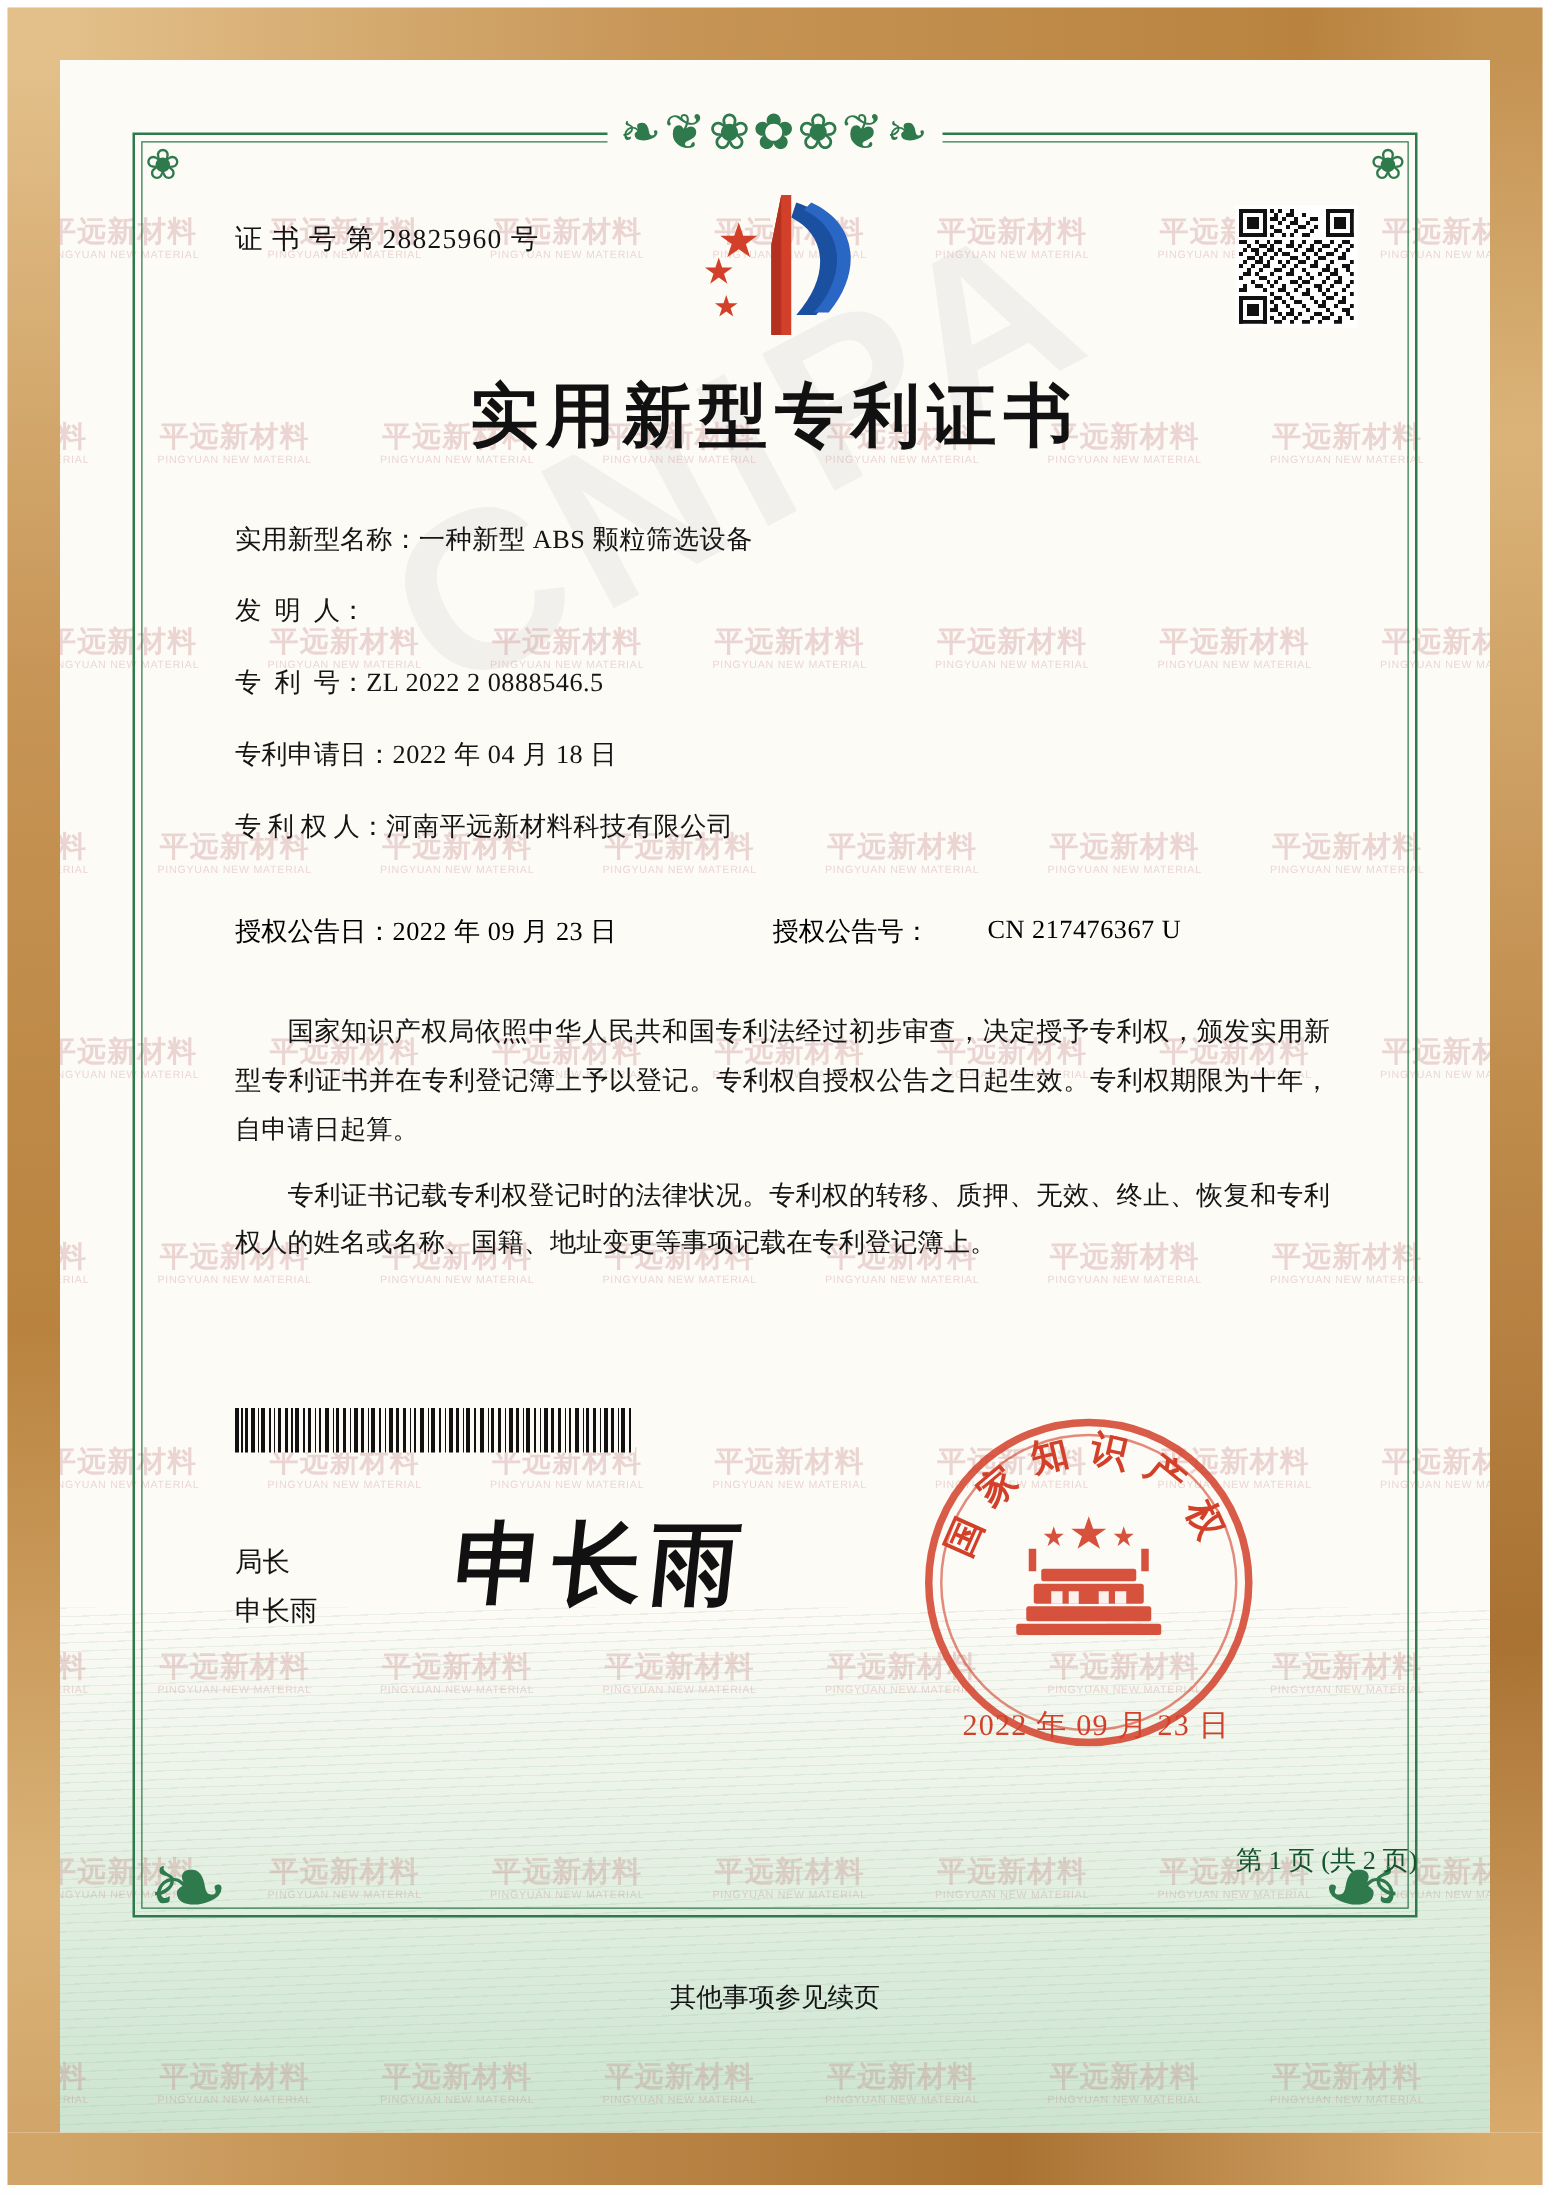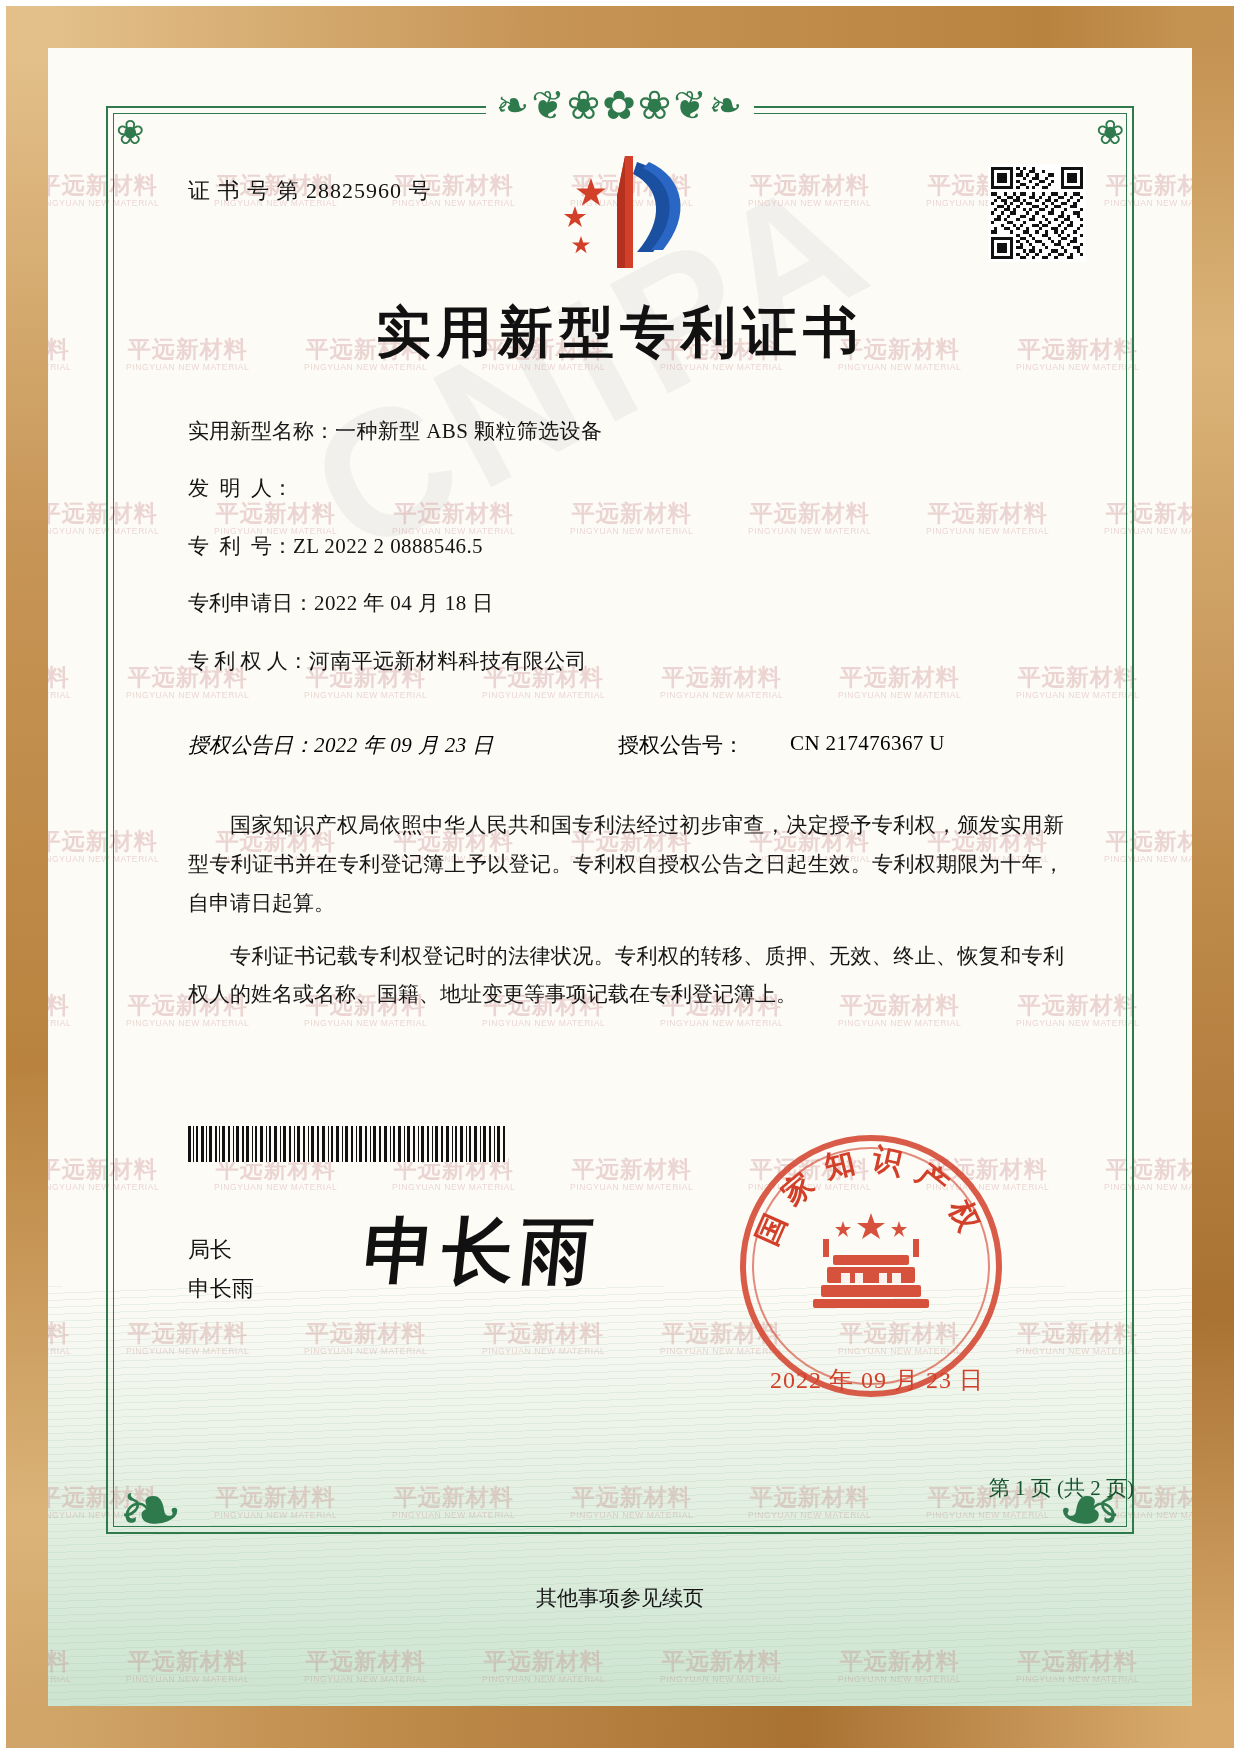--- a/index.html
+++ b/index.html
@@ -239,21 +239,21 @@
   }
   .field-value {
     flex: 1 1 auto;
     letter-spacing: 0.4px;
   }
   .dual-row {
     display: flex;
     margin-bottom: 24px;
     font-size: 21px;
   }
-  .dual-left { width: 430px; display: flex; font-style: italic; }
+  .dual-left { width: 430px; display: flex; }
   .dual-right { flex: 1; display: flex; gap: 46px; }
 
   .paragraphs {
     position: absolute;
     left: 82px;
     top: 700px;
     width: 876px;
     font-size: 21px;
     line-height: 1.85;
     color: #151515;

